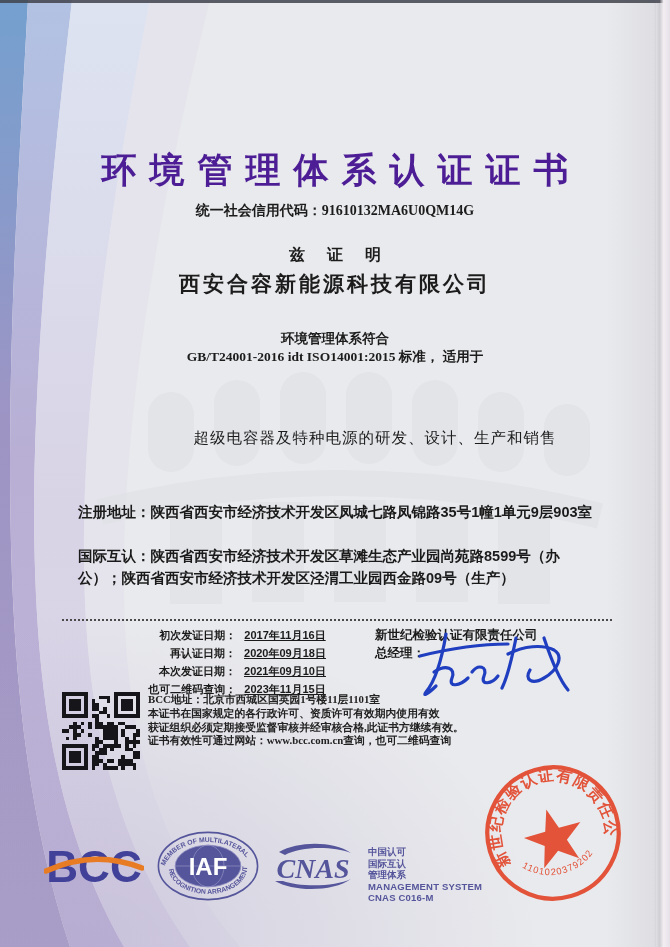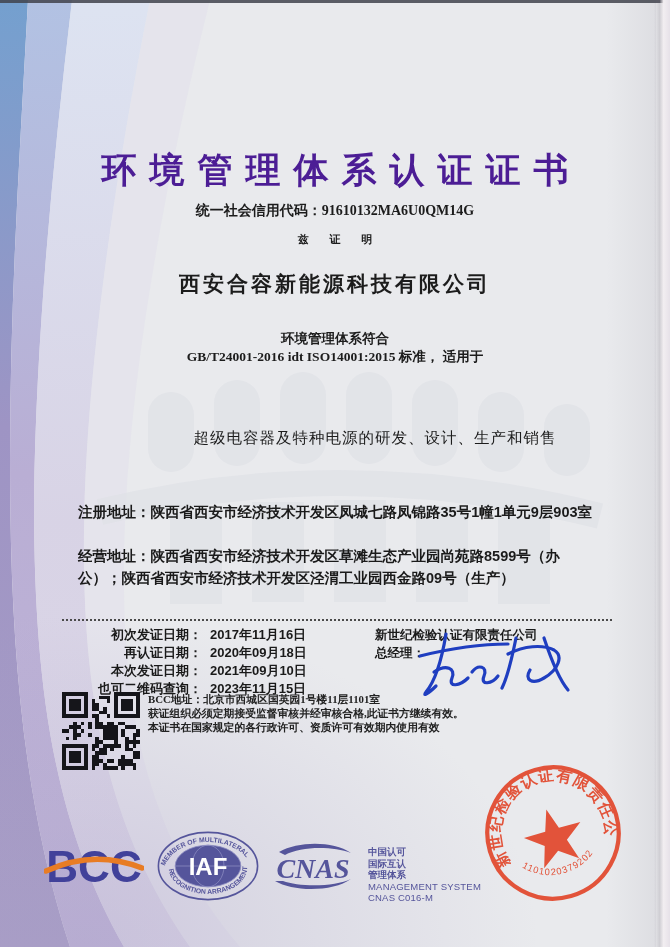--- a/index.html
+++ b/index.html
@@ -9,44 +9,44 @@
     font-family:"Liberation Serif","DejaVu Serif",serif;
     color:#1c1c1c;
   }
   .abs{position:absolute;}
   .ctr{left:0;width:670px;text-align:center;}
   .serif{font-family:"Liberation Serif","DejaVu Serif",serif;}
 
   #cert-title{top:120px;font-size:35px;font-weight:700;letter-spacing:13px;text-indent:13px;color:#4c1d95;margin-top:27px;}
   #reg-line{top:186px;font-size:12.5px;font-weight:700;}
   #credit-line{top:202px;font-size:14px;font-weight:700;}
-  #hereby{top:232px;font-size:11px;font-weight:700;letter-spacing:9px;text-indent:9px;}
+  #hereby{top:245px;font-size:16px;font-weight:700;letter-spacing:9px;text-indent:9px;}
   #company-name{top:270px;font-size:21px;font-weight:700;letter-spacing:3px;}
   #conform-line{top:330px;font-size:13.5px;font-weight:700;}
   #standard-line{top:348px;font-size:13.5px;font-weight:700;}
   #scope-line{top:428px;font-size:15.5px;font-weight:400;letter-spacing:1px;padding-left:40px;}
 
   .addr{left:78px;width:514px;text-align:left;font-size:14.5px;line-height:22px;font-weight:700;
         font-family:"Liberation Sans","DejaVu Sans",sans-serif;color:#1a1a1a;}
   #addr-reg{top:501px;}
   #addr-biz{top:545px;}
 
   #dotline{top:619px;left:62px;width:550px;border-top:2px dotted #4a4a4a;height:0;}
 
   #dates{top:626px;left:90px;width:270px;font-family:"Liberation Sans","DejaVu Sans",sans-serif;}
-  .daterow{display:flex;font-size:13px;font-weight:700;line-height:18px;color:#1a1a1a;}
+  .daterow{display:flex;font-size:11px;font-weight:700;line-height:18px;color:#1a1a1a;justify-content:center;}
   .daterow .dl{width:112px;text-align:right;}
-  .daterow .dv{margin-left:8px;}
+  .daterow .dv{margin-left:8px;text-decoration:underline;}
 
   #issuer{top:626px;left:375px;font-family:"Liberation Sans","DejaVu Sans",sans-serif;font-size:12.5px;font-weight:700;line-height:18px;color:#1a1a1a;}
 
   #finelines{top:693px;left:148px;width:400px;font-size:10.8px;line-height:13.8px;font-weight:700;color:#222;}
 
   #cnas-text{top:838px;left:368px;font-family:"Liberation Sans","DejaVu Sans",sans-serif;color:#55559b;font-size:9.5px;line-height:11.5px;font-weight:700;margin-top:8px;}
-  #cnas-text .en{font-size:9.5px;font-weight:400;letter-spacing:0.2px;}
+  #cnas-text .en{font-size:9.5px;font-weight:700;letter-spacing:0.2px;}
 
   
   #edge-top{top:0;left:0;width:670px;height:3px;background:#41434c;opacity:.85;}
   #edge-right{top:0;right:0;width:16px;height:947px;
      background:linear-gradient(90deg,rgba(90,80,95,0) 0%,rgba(90,80,95,.18) 35%,#f2eef1 60%,#e6e1e8 100%);}
   #shade-right{top:0;right:14px;width:50px;height:947px;background:linear-gradient(90deg,rgba(120,115,130,0),rgba(120,115,130,.10));}
   #wash-bl{left:0;top:520px;width:670px;height:427px;
      background:radial-gradient(ellipse at 12% 100%, rgba(168,158,198,.38), rgba(168,158,198,0) 55%);}
 </style>
 </head>
@@ -108,21 +108,21 @@
   <div class="abs ctr serif" id="hereby">兹 证 明</div>
   <div class="abs ctr serif" id="company-name">西安合容新能源科技有限公司</div>
   <div class="abs ctr serif" id="conform-line">环境管理体系符合</div>
   <div class="abs ctr serif" id="standard-line">GB/T24001-2016 idt ISO14001:2015 标准，  适用于</div>
   <div class="abs ctr serif" id="scope-line">超级电容器及特种电源的研发、设计、生产和销售</div>
 
   <div class="abs addr" id="addr-reg">
     <span>注册地址：</span><span>陕西省西安市经济技术开发区凤城七路凤锦路35号1幢1单元9层903室</span>
   </div>
   <div class="abs addr" id="addr-biz">
-    <span>经营地址：</span><span>陕西省西安市经济技术开发区草滩生态产业园尚苑路8599号（办公）；陕西省西安市经济技术开发区泾渭工业园西金路09号（生产）</span>
+    <span>国际互认：</span><span>陕西省西安市经济技术开发区草滩生态产业园尚苑路8599号（办公）；陕西省西安市经济技术开发区泾渭工业园西金路09号（生产）</span>
   </div>
 
   <div class="abs" id="dotline"></div>
 
   <div class="abs" id="dates">
     <div class="daterow">
       <span class="dl">初次发证日期：</span>
       <span class="dv">2017年11月16日</span>
     </div>
     <div class="daterow">
@@ -374,22 +374,23 @@
       <rect x="8" y="20" width="1" height="1" fill="#15151a"></rect>
       <rect x="11" y="20" width="1" height="1" fill="#15151a"></rect>
       <rect x="12" y="20" width="1" height="1" fill="#15151a"></rect>
       <rect x="13" y="20" width="1" height="1" fill="#15151a"></rect>
       <rect x="14" y="20" width="1" height="1" fill="#15151a"></rect>
       <rect x="16" y="20" width="1" height="1" fill="#15151a"></rect>
       <rect x="19" y="20" width="1" height="1" fill="#15151a"></rect>
     </svg>
   <div class="abs serif" id="finelines">
     <div>BCC地址：北京市西城区国英园1号楼11层1101室</div>
+    <div>本证书在国家规定的各行政许可、资质许可有效期内使用有效</div>
     <div>获证组织必须定期接受监督审核并经审核合格,此证书方继续有效。</div>
-    <div>本证书在国家规定的各行政许可、资质许可有效期内使用有效</div>
+    <div>证书有效性可通过网站：www.bcc.com.cn查询，也可二维码查询</div>
   </div>
 
   <svg class="abs" style="left:44px;top:835px;" width="100" height="60" viewBox="0 0 100 60">
     <text x="50" y="47" text-anchor="middle" font-family="Liberation Sans, DejaVu Sans, sans-serif" font-weight="bold" font-size="44" fill="#41419a">BCC</text>
     <path d="M2,36 Q50,14 98,33" stroke="#e87c24" stroke-width="5.5" fill="none" stroke-linecap="round"></path>
   </svg>
 
   <svg class="abs" style="left:156px;top:826px;" width="104" height="80" viewBox="0 0 130 100">
     <defs>
       <path id="iafTop" d="M10,58 A55,38 0 0 1 120,58"></path>

